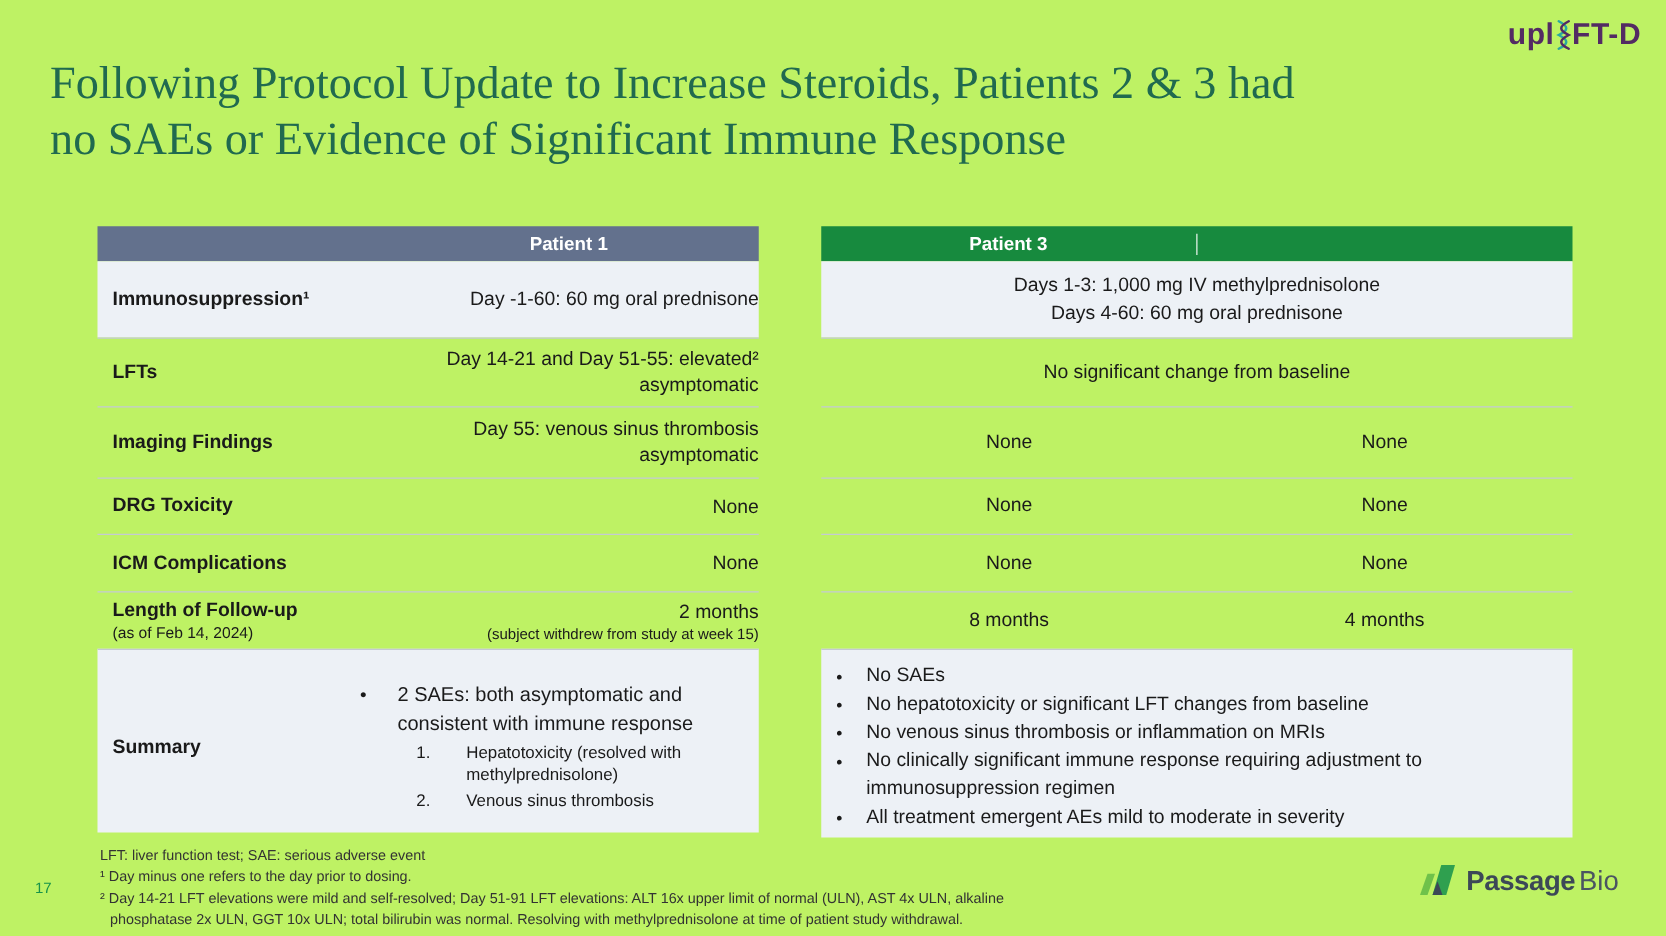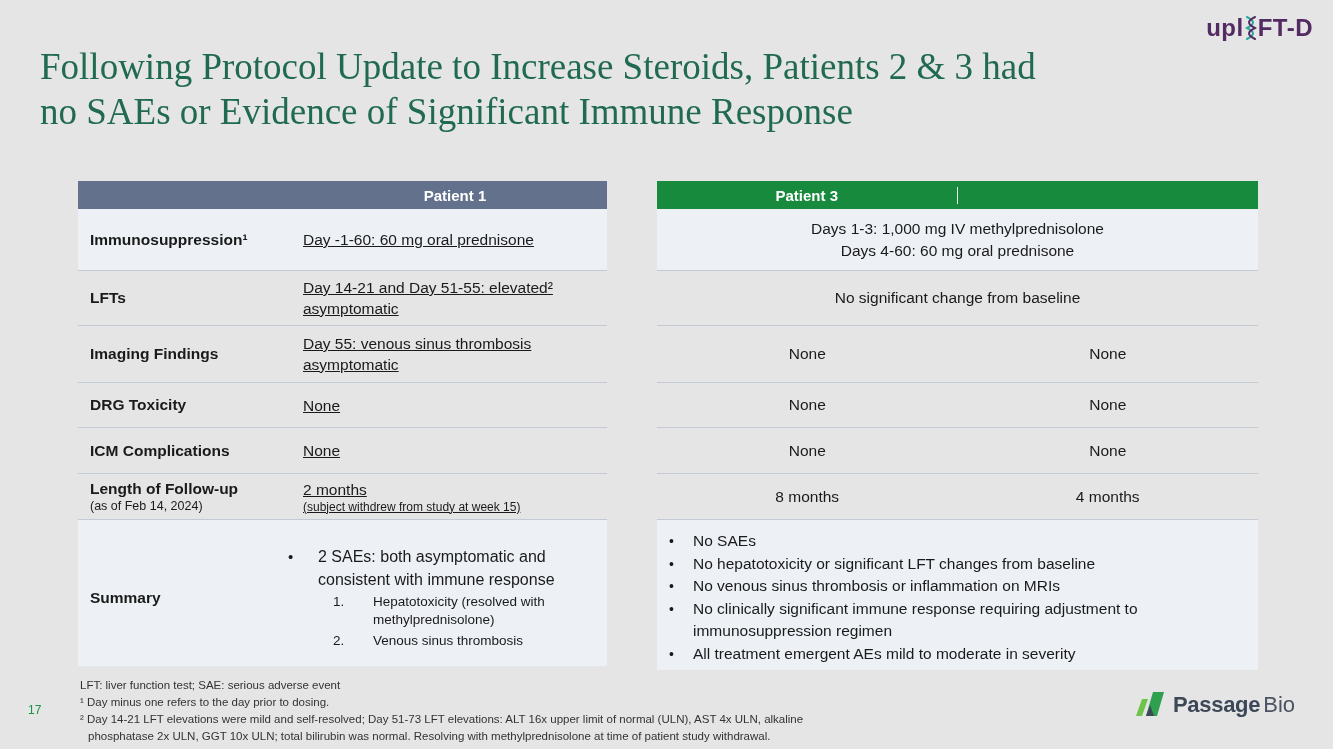--- a/index.html
+++ b/index.html
@@ -4,21 +4,21 @@
 <style>
   :root{
     --title_green:#206A4F; --slate:#63718D; --green:#178A3E; --tint:#EDF1F6;
     --divider:#C4CAD3; --purple:#532B63; --teal:#2AA7A0; --navy:#3C4857;
     --light_green:#6FC24A; --mid_green:#2FA04F; --page_green:#17934A; --text:#1A1A1A;
   }
   *{margin:0;padding:0;box-sizing:border-box;}
   html,body{background:#fff;}
   body{width:1333px;height:749px;position:relative;overflow:hidden;
        font-family:"Liberation Sans",sans-serif;color:var(--text);}
-  .slide{position:absolute;inset:0;background:#e5e5e5;}
+  .slide{position:absolute;inset:0;background:#bef264;}
 
   
   .uplogo{position:absolute;top:14px;right:20px;display:flex;align-items:center;
           font-size:24px;font-weight:600;color:var(--purple);letter-spacing:0.5px;}
   .uplogo svg{margin:0 1px;}
   .uplogo .strand-t{stroke:var(--teal);fill:none;stroke-width:2;stroke-linecap:round;}
   .uplogo .strand-p{stroke:var(--purple);fill:none;stroke-width:2;stroke-linecap:round;}
 
   
   .title{position:absolute;left:40px;top:44px;width:1260px;
@@ -33,21 +33,21 @@
   .h61{height:61px}.h55{height:55px}.h57{height:57px}.h45{height:45px}
   .h46{height:46px}.h54{height:46px}
 
   
   .ltable{left:78px;width:529px;}
   .lhead{height:28px;background:var(--slate);display:flex;align-items:center;}
   .lhead .spacer{width:225px;}
   .lhead .cell{width:304px;text-align:center;color:#fff;font-weight:700;font-size:15px;}
   .llabel{width:225px;padding-left:12px;font-weight:700;font-size:15.5px;line-height:18px;}
   .lab-sub{font-weight:400;font-size:12.5px;line-height:16px;}
-  .lval{width:304px;text-align:left;font-size:15.5px;line-height:21px;text-decoration:underline;}
+  .lval{width:304px;text-align:right;font-size:15.5px;line-height:21px;}
   .val-sub{font-size:12px;line-height:15px;}
 
   .lsum{align-items:center;padding-top:9px;height:147px;}
   .lsum .llabel{width:200px;}
   .lsum-content{flex:1;}
   .bl{display:flex;align-items:flex-start;}
   .lsum .bl{padding-left:10px;font-size:16px;line-height:23px;}
   .lsum .bm{width:30px;font-size:15px;}
   .lsum .bt{width:255px;}
   .numline{display:flex;padding-left:55px;font-size:13.5px;line-height:18.5px;margin-top:2px;}
@@ -227,21 +227,21 @@
           <span class="bm">•</span>
           <span class="bt">All treatment emergent AEs mild to moderate in severity</span>
         </div>
       </div>
     </div>
   </div>
 
   <div class="footnotes">
     <div>LFT: liver function test; SAE: serious adverse event</div>
     <div>¹ Day minus one refers to the day prior to dosing.</div>
-    <div>² Day 14-21 LFT elevations were mild and self-resolved; Day 51-73 LFT elevations: ALT 16x upper limit of normal (ULN), AST 4x ULN, alkaline</div>
+    <div>² Day 14-21 LFT elevations were mild and self-resolved; Day 51-91 LFT elevations: ALT 16x upper limit of normal (ULN), AST 4x ULN, alkaline</div>
     <div class="indent">phosphatase 2x ULN, GGT 10x ULN; total bilirubin was normal. Resolving with methylprednisolone at time of patient study withdrawal.</div>
   </div>
 
   <div class="pagenum">17</div>
 
   <div class="pblogo">
     <svg width="32" height="28" viewBox="0 0 32 28">
       <polygon class="pi-light" points="1,26 7,9 13,9 7,26"></polygon>
       <polygon class="pi-mid" points="11,26 18,2 29,2 22,26"></polygon>
       <polygon class="pi-navy" points="11,26 19,26 15,15"></polygon>

